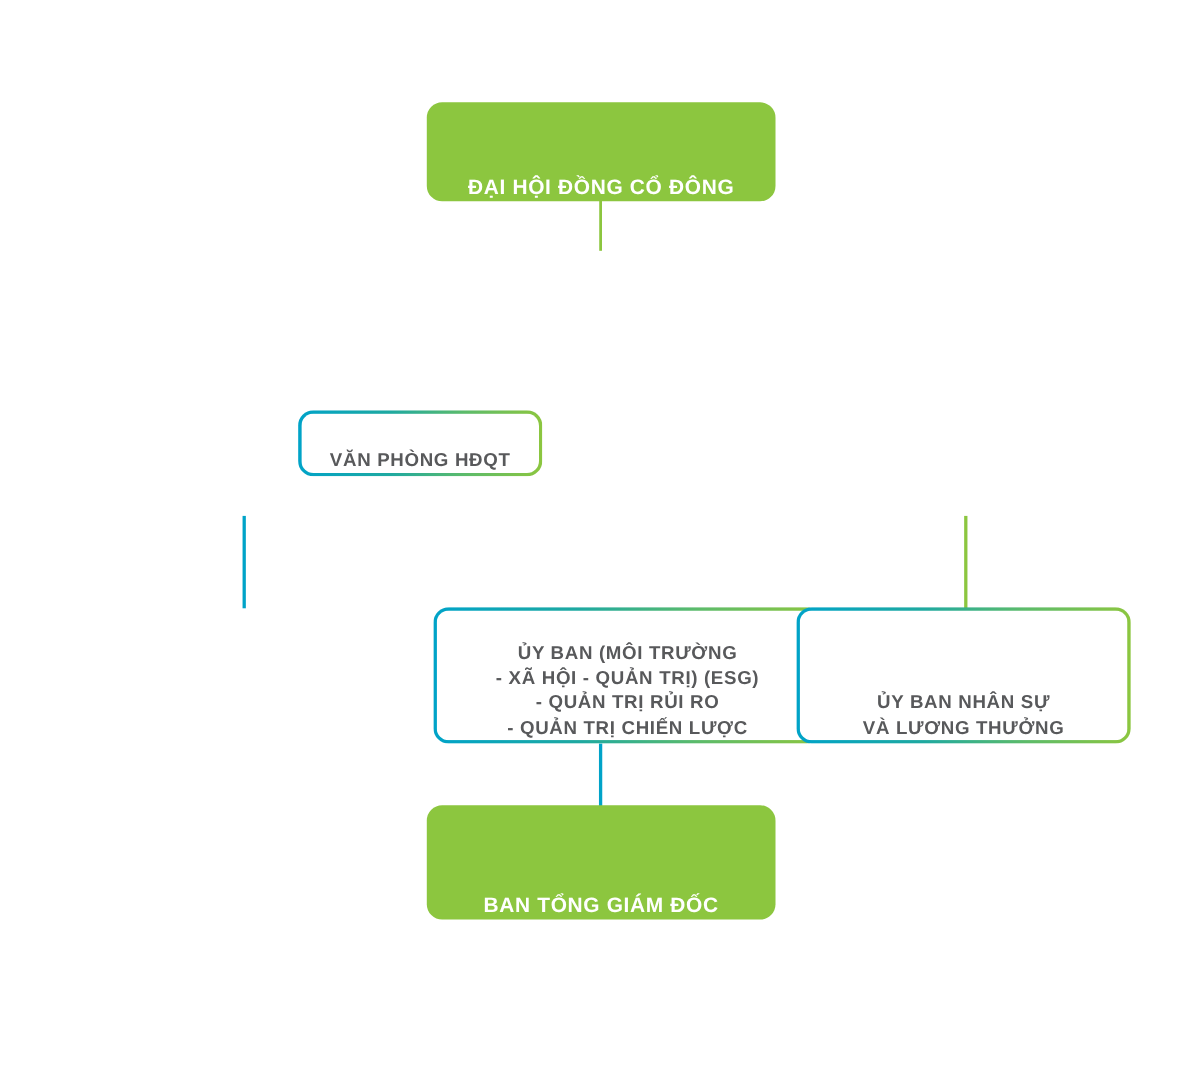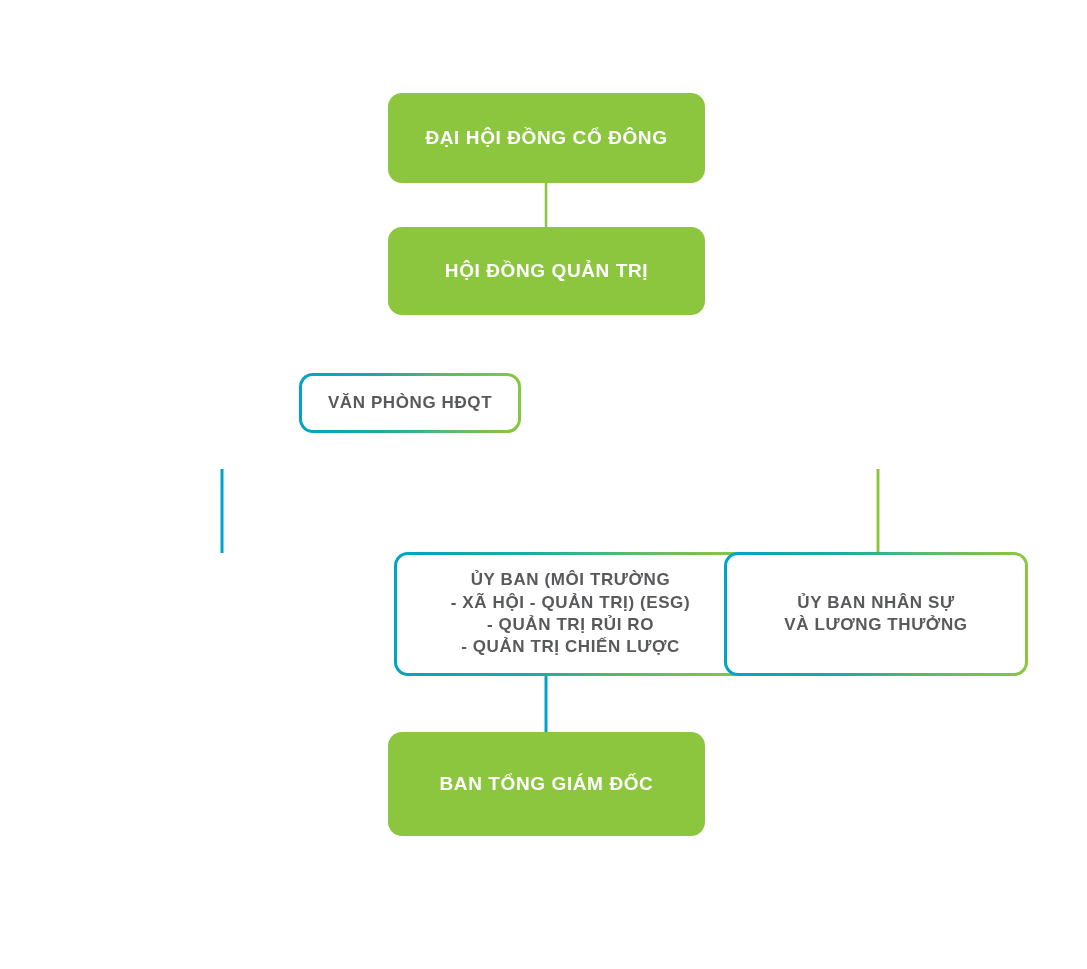--- a/index.html
+++ b/index.html
@@ -31,21 +31,21 @@
     height: 969px;
     z-index: 1;
   }
 
   
   .node {
     position: absolute;
     z-index: 2;
     box-sizing: border-box;
     display: flex;
-    align-items: center;
+    align-items: flex-end;
     justify-content: center;
     text-align: center;
     border-radius: 14px;
   }
 
   .node .node-label {
     display: block;
     line-height: 1.28;
     letter-spacing: 0.6px;
     white-space: pre-line;
@@ -135,25 +135,22 @@
 
     <line x1="878" y1="469" x2="878" y2="553" stroke="#8CC63F" stroke-width="3"></line>
 
     <line x1="546" y1="676" x2="546" y2="754" stroke="#00A3C8" stroke-width="3"></line>
   </svg>
 
   <div class="node filled" style="left:388px; top:93px; width:317px; height:90px;">
     <span class="node-label">ĐẠI HỘI ĐỒNG CỔ ĐÔNG</span>
   </div>
 
-  <div class="node filled" style="left:388px; top:227px; width:317px; height:88px;">
-    <span class="node-label">HỘI ĐỒNG QUẢN TRỊ</span>
-  </div>
 
-  <div class="node outlined small" style="left:271px; top:373px; width:222px; height:60px;margin-left:28px;">
+  <div class="node outlined small" style="left:271px; top:373px; width:222px; height:60px;">
     <span class="node-label">VĂN PHÒNG HĐQT</span>
   </div>
 
 
   <div class="node outlined multiline" style="left:394px; top:552px; width:353px; height:124px;">
     <span class="node-label">ỦY BAN (MÔI TRƯỜNG
 - XÃ HỘI - QUẢN TRỊ) (ESG)
 - QUẢN TRỊ RỦI RO
 - QUẢN TRỊ CHIẾN LƯỢC</span>
   </div>

